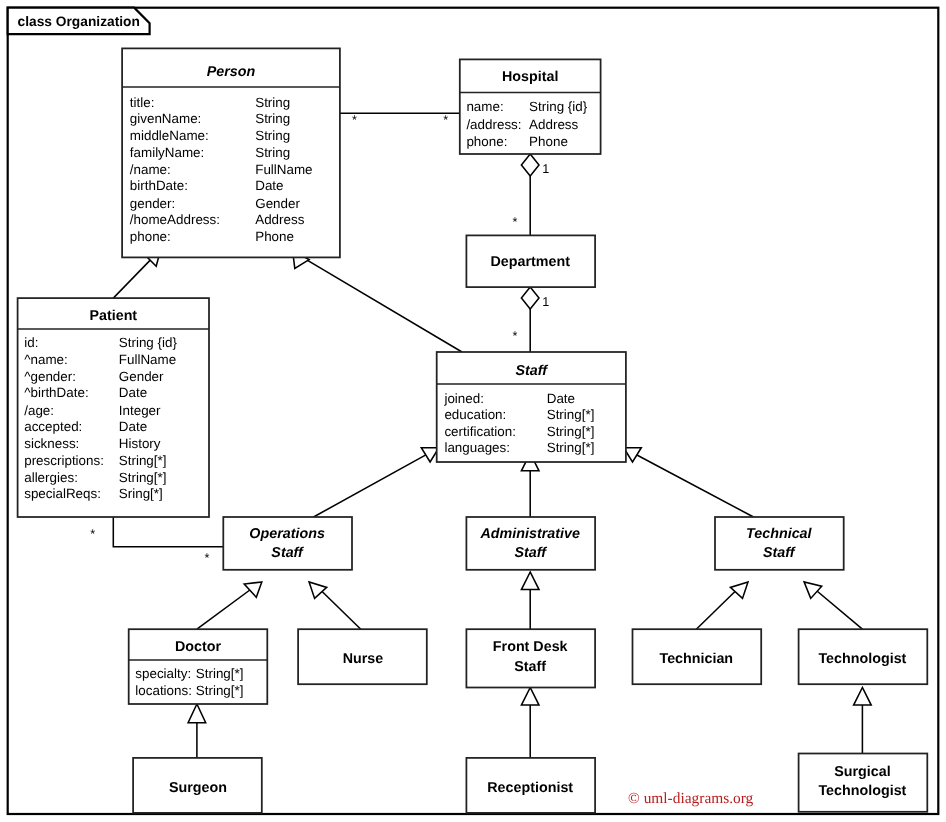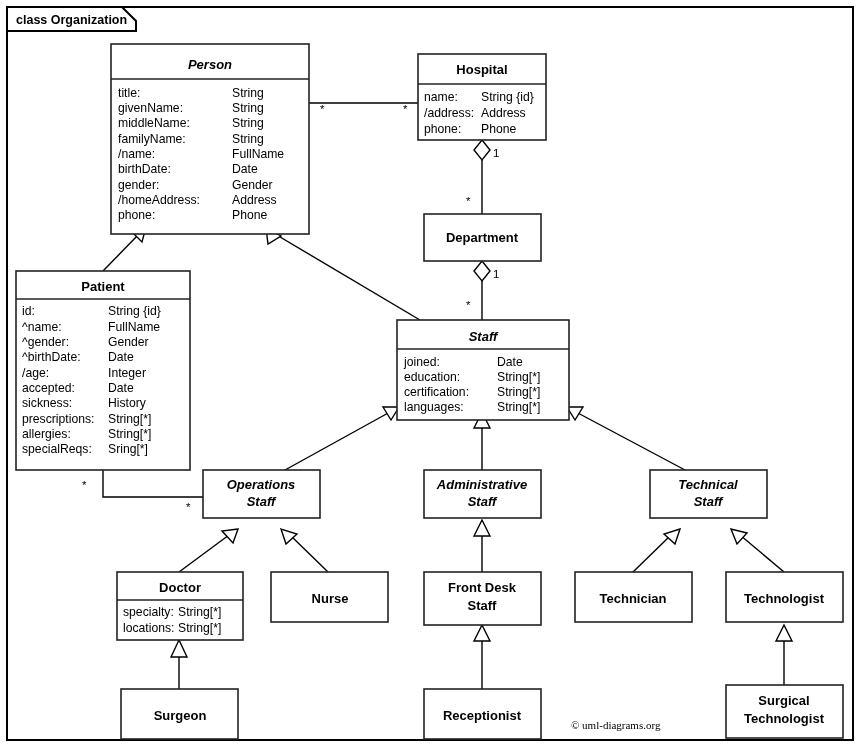--- a/index.html
+++ b/index.html
@@ -89,22 +89,22 @@
   .mult {
     font-family: "Liberation Sans", sans-serif;
     font-size: 11.5px;
     fill: #000000;
   }
 
   
   .credit {
     position: absolute;
     font-family: "Liberation Serif", serif;
-    font-size: 11px;
-    color: #000000;
+    font-size: 14px;
+    color: #b91c1c;
     white-space: nowrap;
     z-index: 3;
   }
 </style>
 </head>
 <body>
 
 <div id="canvas">
 
   <svg class="layer" id="edge-layer">

